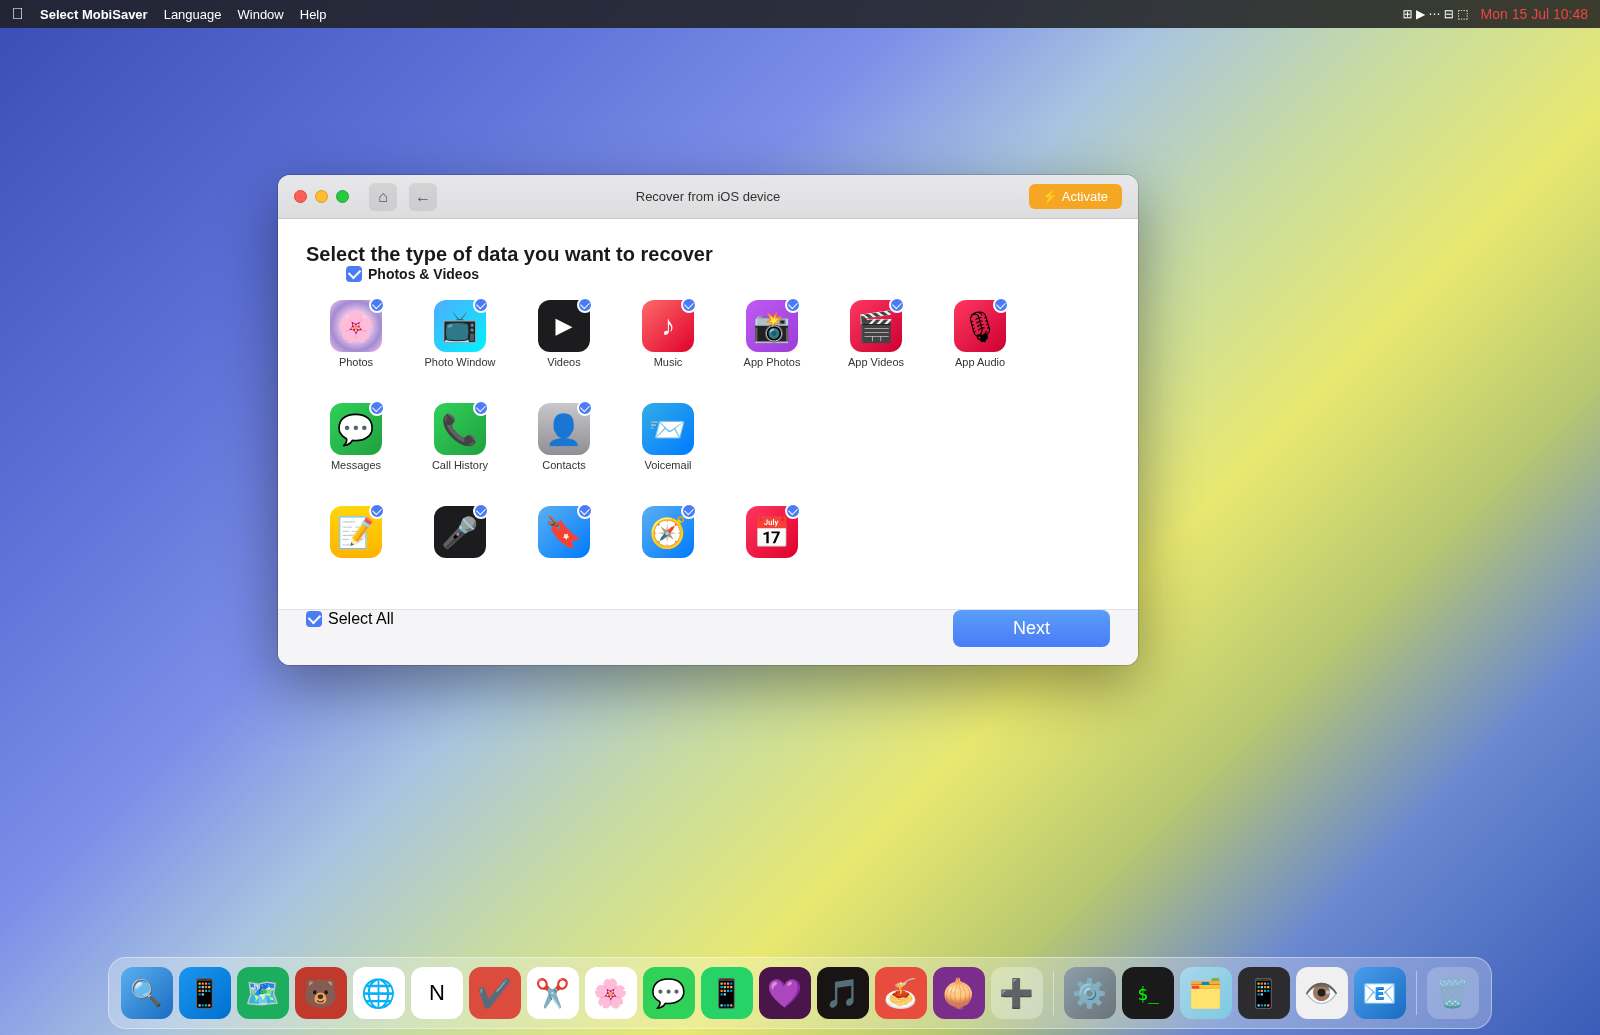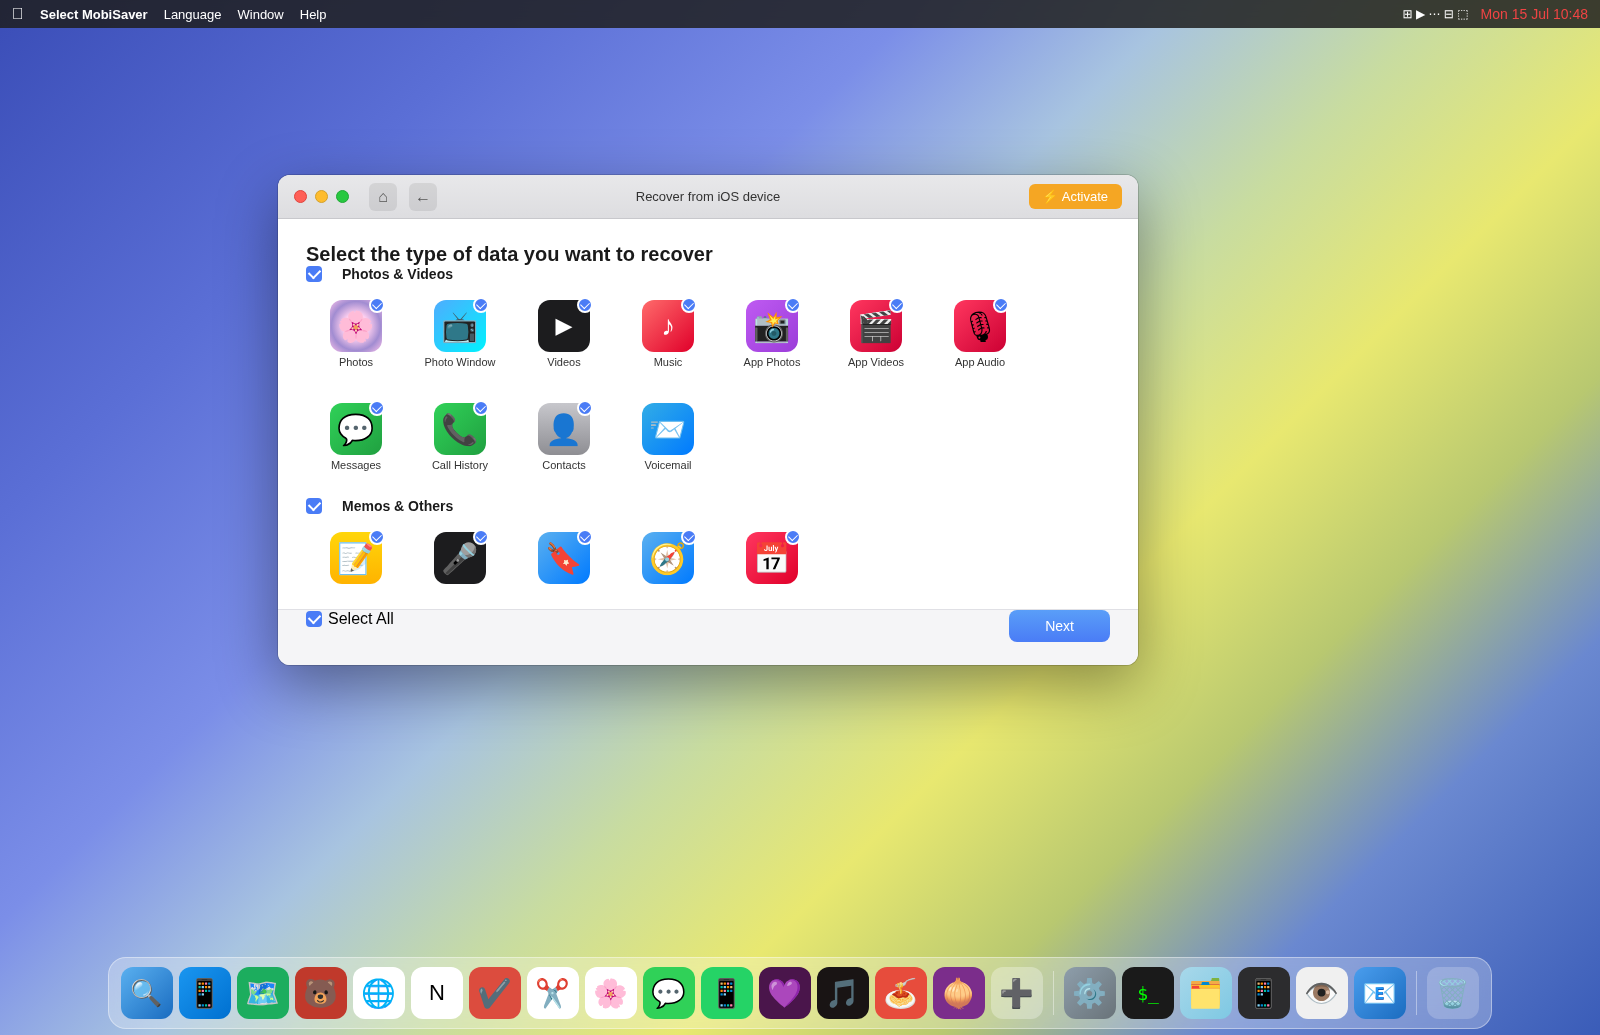--- a/index.html
+++ b/index.html
@@ -193,22 +193,23 @@
       color: #1a1a1a;
     }
 
     
     .category {
       margin-bottom: 18px;
     }
     .category-header {
       display: flex;
       align-items: center;
-      gap: 20px;
+      gap: 6px;
       margin-bottom: 10px;
+      margin-left: 40px;
     }
     .category-checkbox {
       width: 16px;
       height: 16px;
       border-radius: 4px;
       background: #4a7cf6;
       display: flex;
       align-items: center;
       justify-content: center;
       flex-shrink: 0;
@@ -303,22 +304,22 @@
       display: flex;
       align-items: center;
       gap: 6px;
       cursor: pointer;
     }
     .next-btn {
       background: linear-gradient(180deg, #5a9ef8 0%, #4a7cf6 100%);
       color: #fff;
       border: none;
       border-radius: 8px;
-      padding: 8px 36px;
-      font-size: 14px;
+      padding: 8px 60px;
+      font-size: 18px;
       font-weight: 500;
       cursor: pointer;
     }
   </style>
 </head>
 <body>
 
 <div class="desktop-bg"></div>
 
 <div class="menubar">
@@ -437,24 +438,20 @@
             </div>
             <div class="data-item">
               <div class="item-icon-container">
                 <div class="item-icon" style="background: linear-gradient(135deg, #32ade6, #007aff)">📨</div>
               </div>
               <span class="item-label">Voicemail</span>
             </div>
           </div>
         </div>
         <div class="category">
-          <div class="category-header">
-            <div class="category-checkbox"></div>
-            <span class="category-title">Memos &amp; Others</span>
-          </div>
           <div class="items-grid">
             <div class="data-item">
               <div class="item-icon-container">
                 <div class="item-icon" style="background: linear-gradient(180deg, #ffd60a, #ffb300)">📝</div>
                 <div class="item-check"></div>
               </div>
             </div>
             <div class="data-item">
               <div class="item-icon-container">
                 <div class="item-icon" style="background: #1c1c1e">🎤</div>

